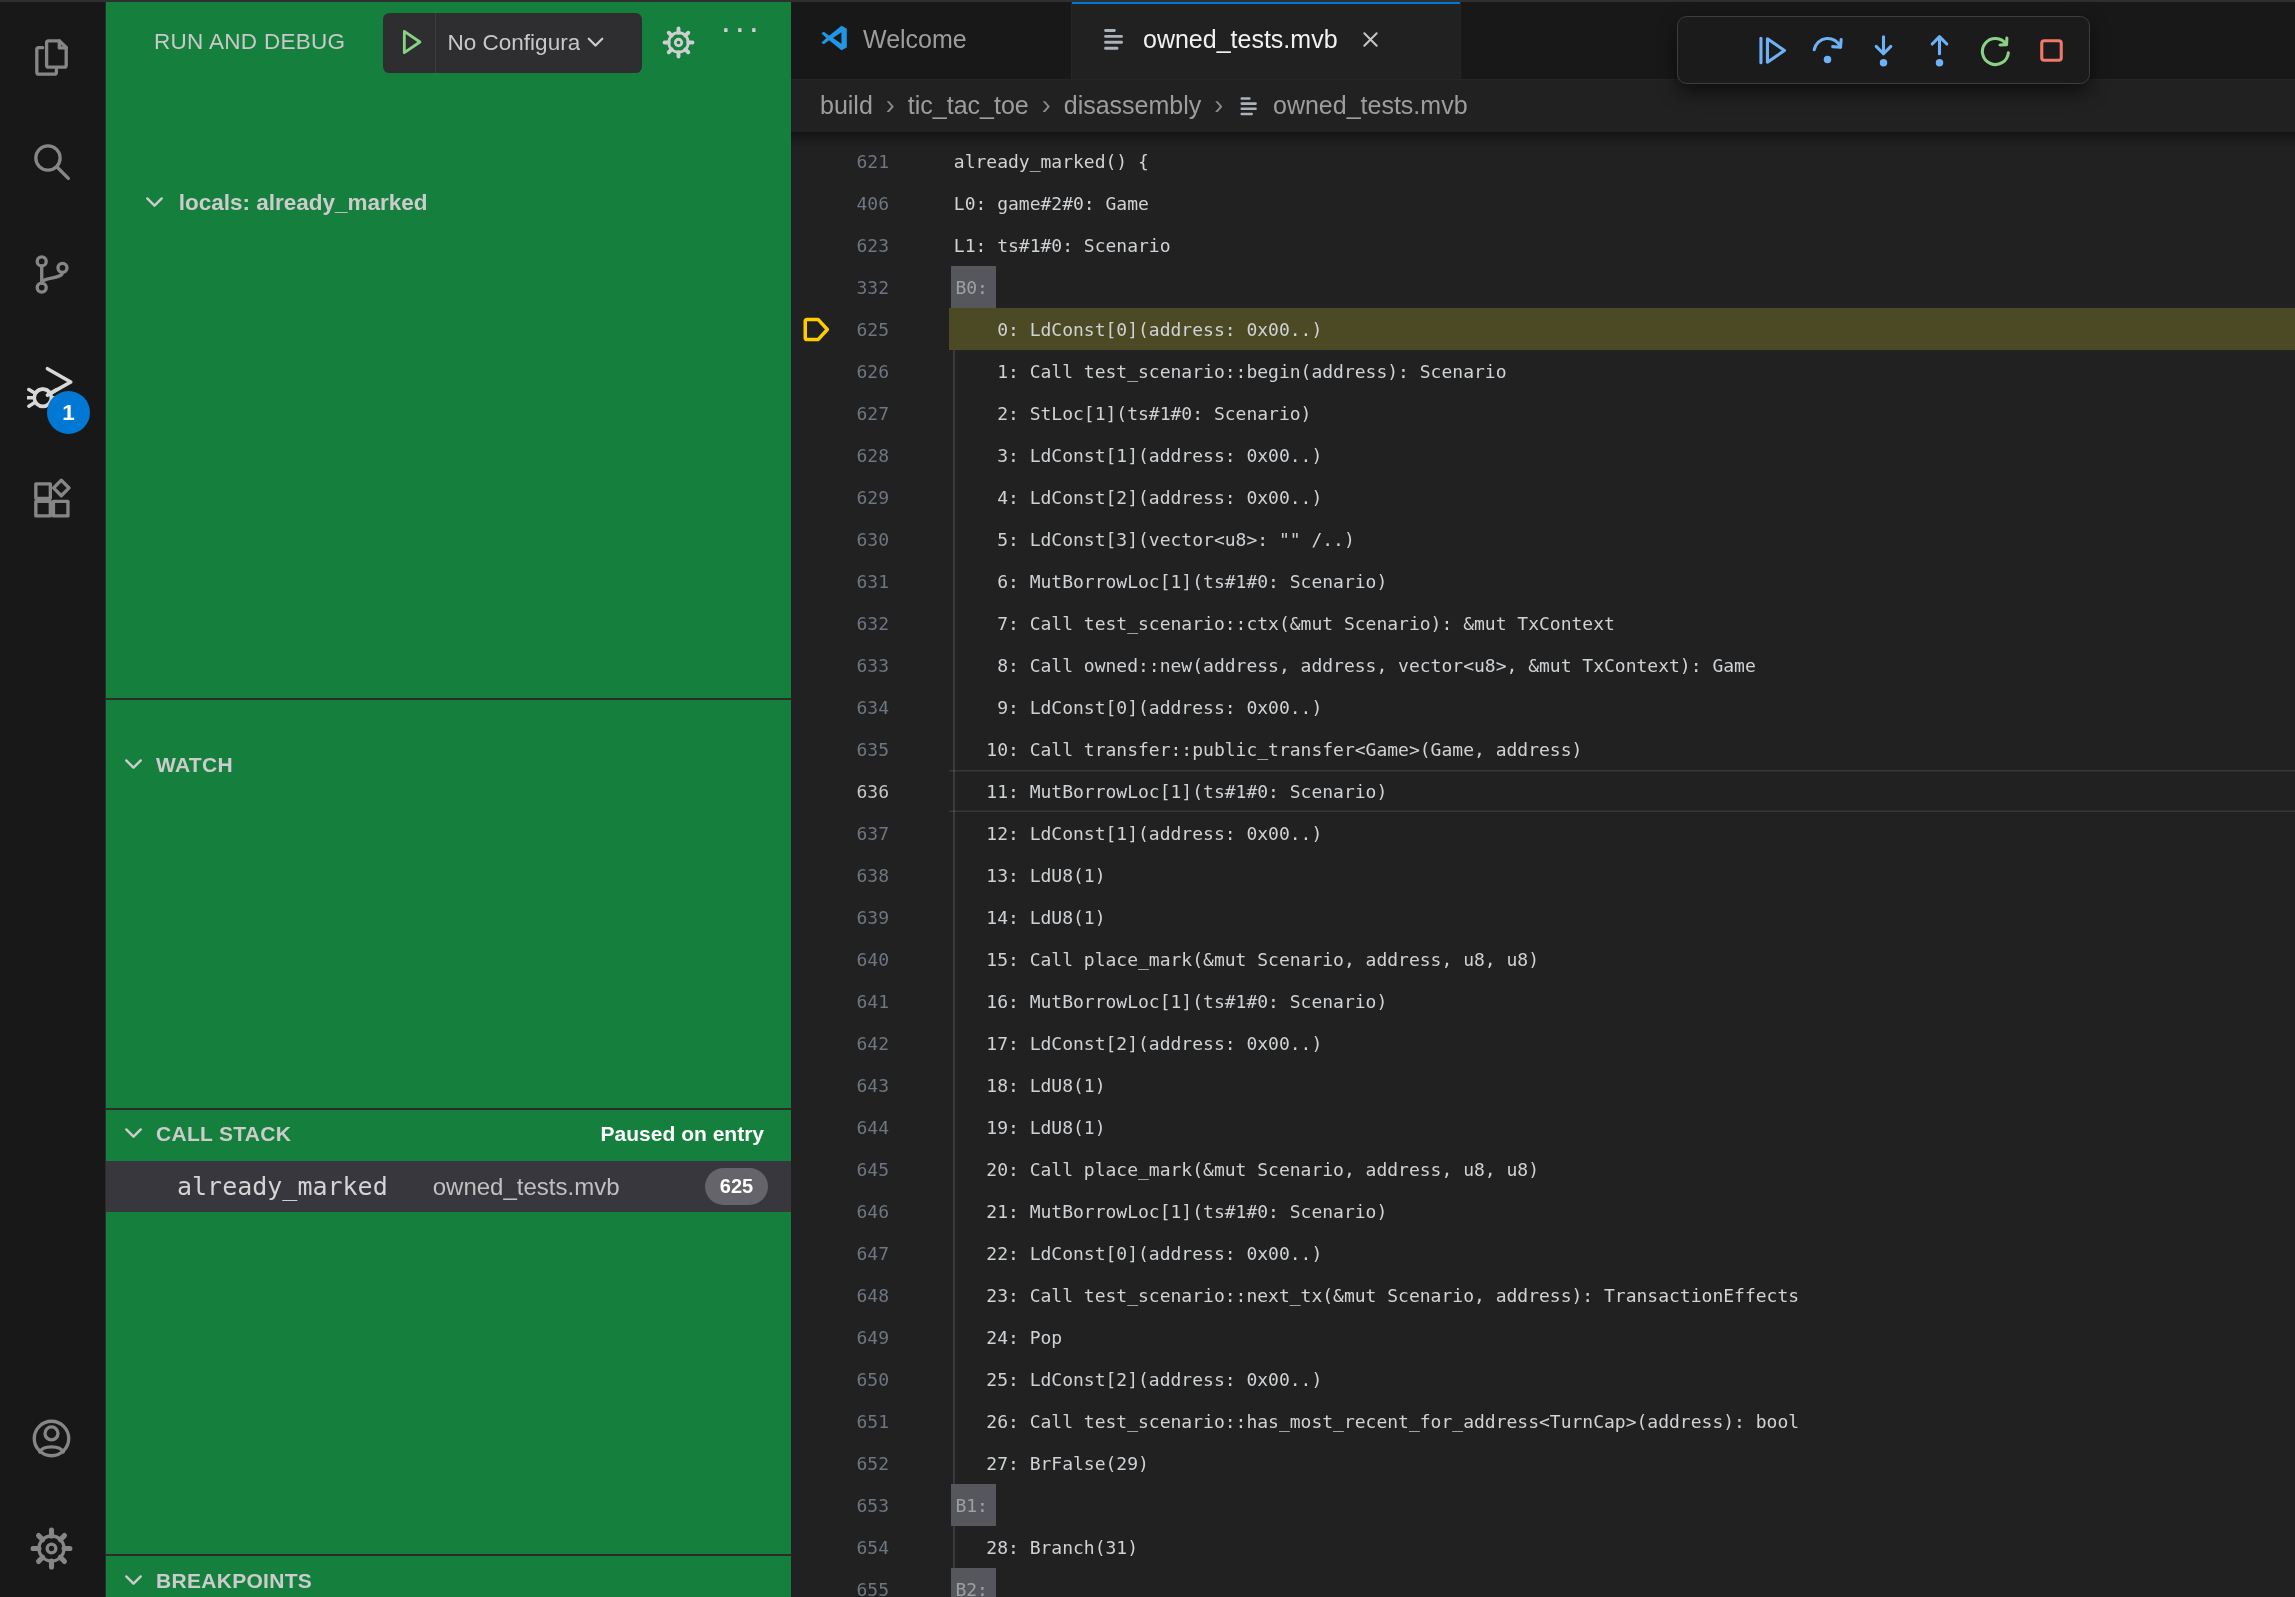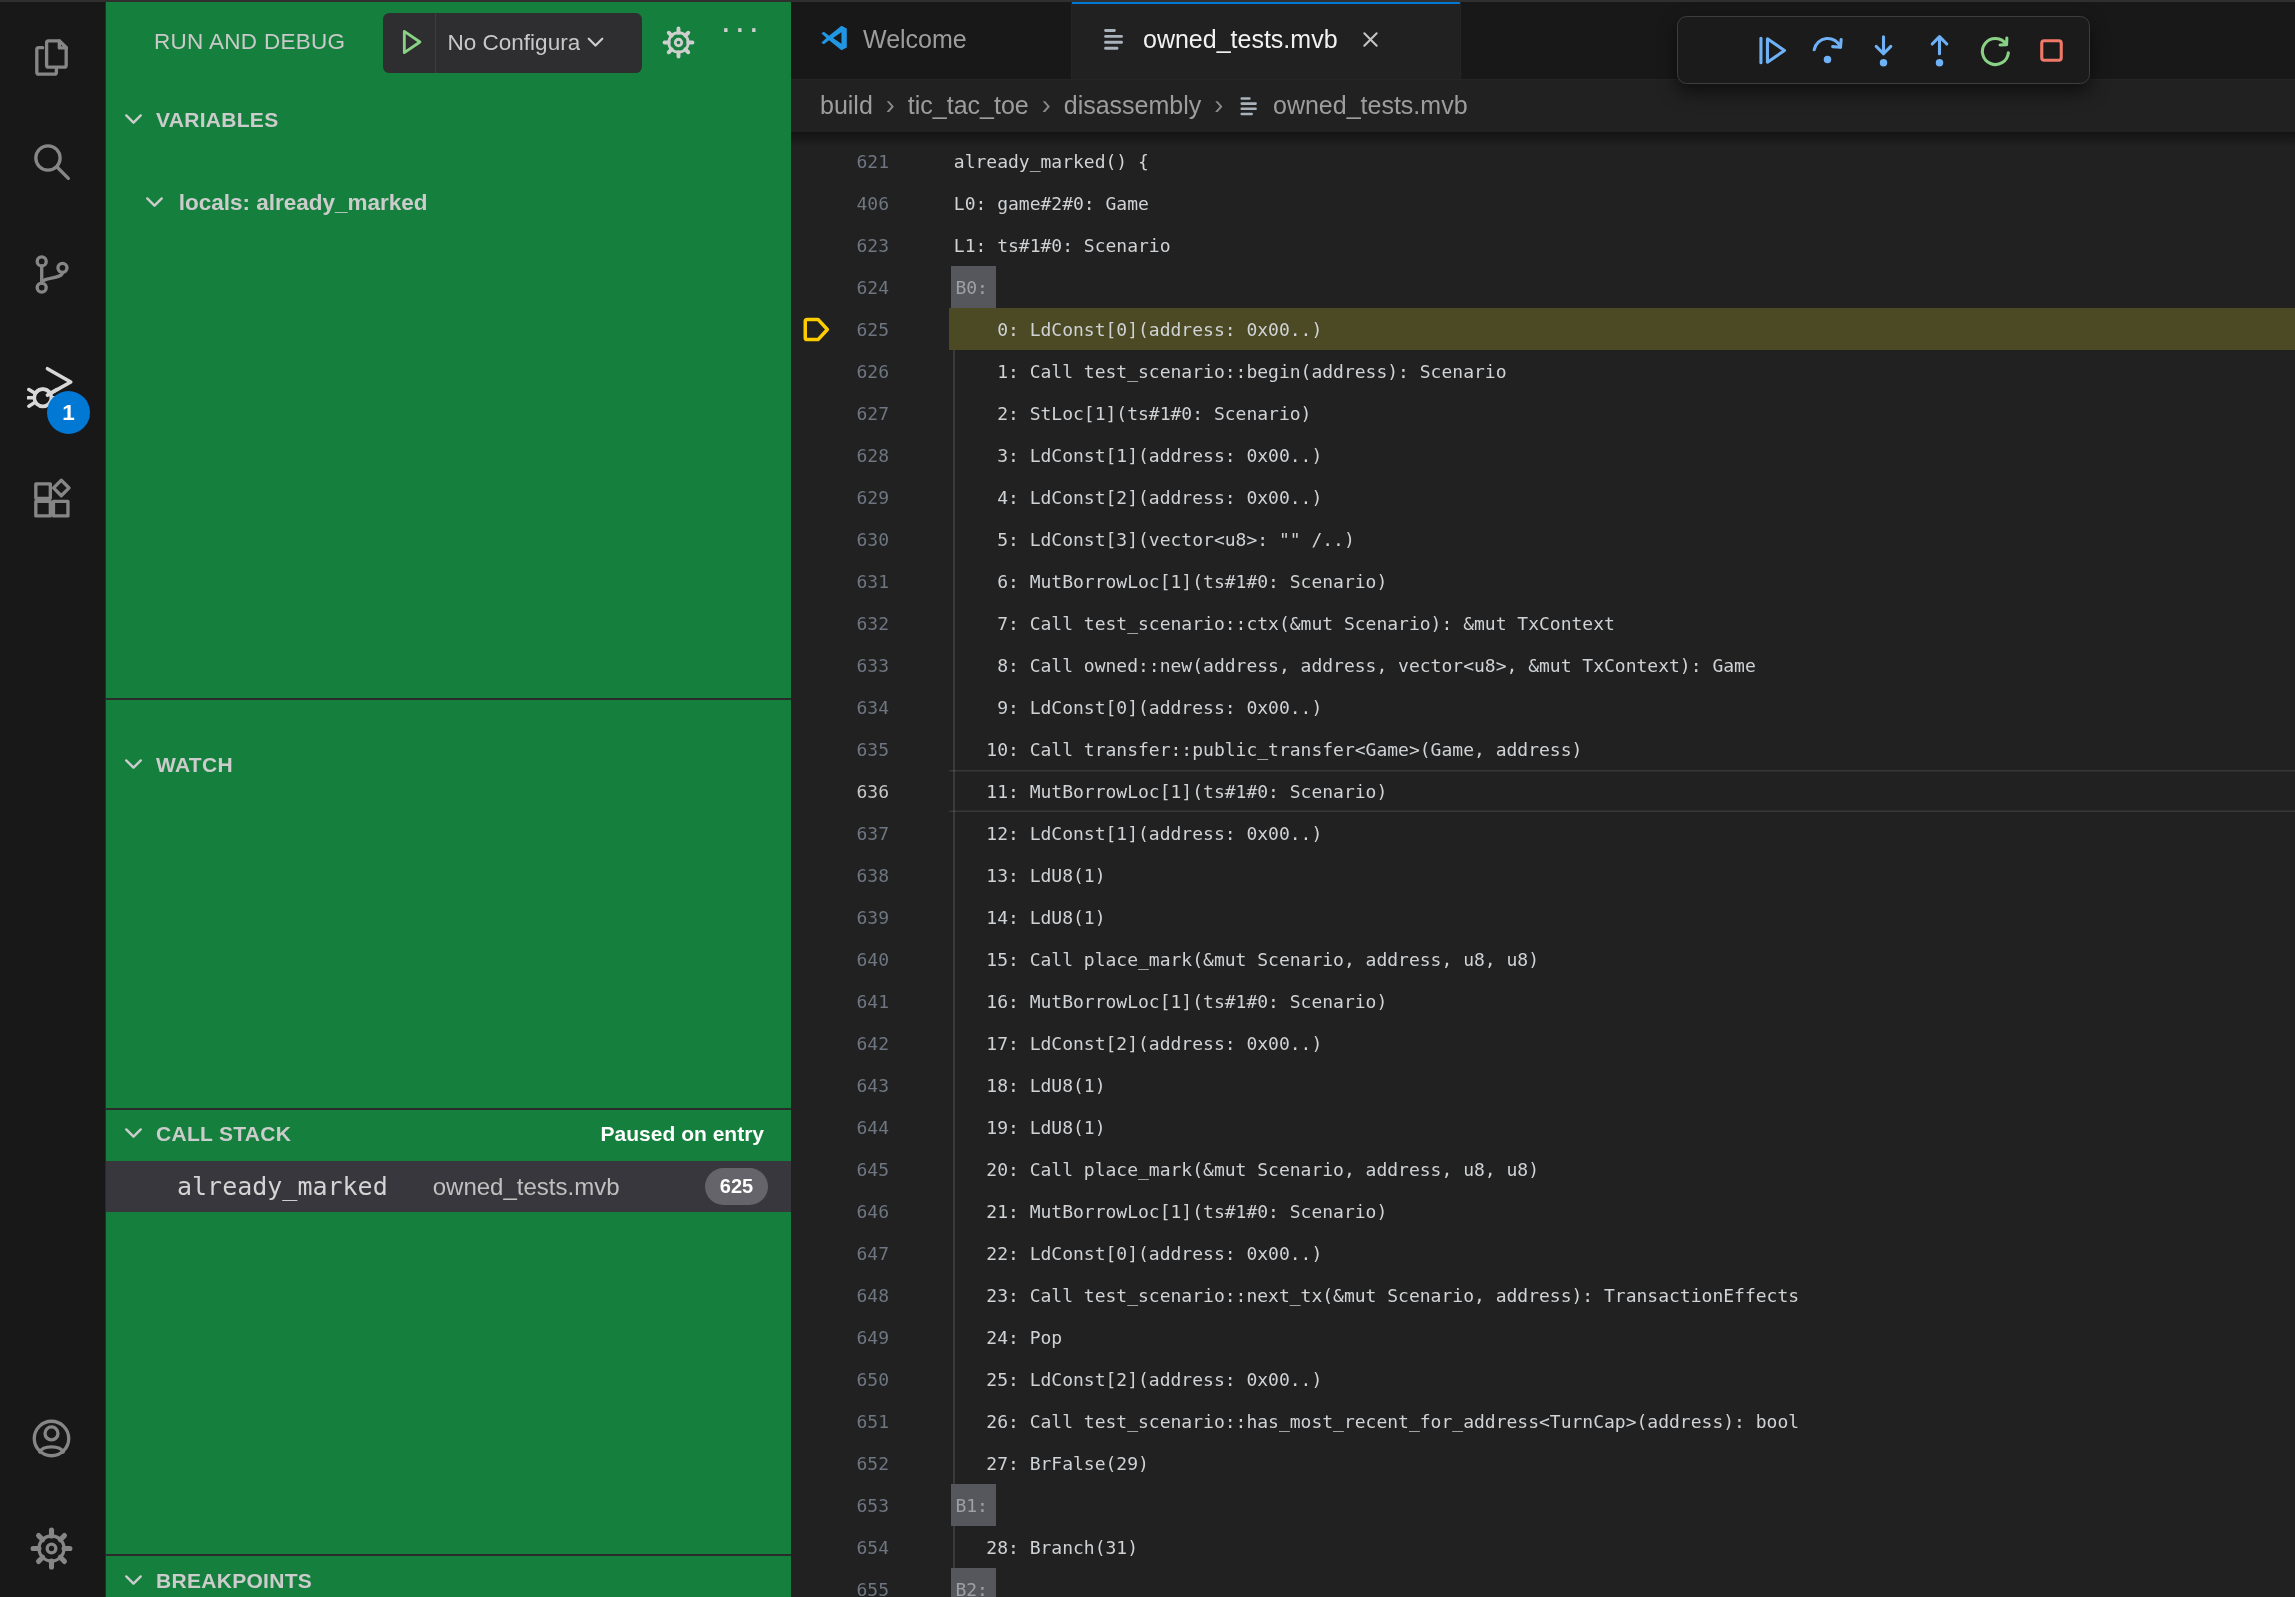--- a/index.html
+++ b/index.html
@@ -190,28 +190,20 @@
   </div>
   <span class="hdr-gear">
     <svg width="39" height="39" viewBox="0 0 24 24" style="stroke:#cfcfcf;fill:none;stroke-width:1.7;stroke-linecap:round;">
       <circle cx="12" cy="12" r="6"></circle>
       <circle cx="12" cy="12" r="2"></circle>
       <path d="M12 6 V3.4 M12 18 V20.6 M6 12 H3.4 M18 12 H20.6 M7.8 7.8 L6 6 M16.2 7.8 L18 6 M7.8 16.2 L6 18 M16.2 16.2 L18 18" stroke-width="2.4"></path>
     </svg>
   </span>
   <span class="hdr-dots">···</span>
 
-  <div class="section-head" style="top:95px;">
-    <span class="chev">
-      <svg width="29" height="29" viewBox="0 0 24 24">
-          <polyline points="6 9.5 12 15.5 18 9.5"></polyline>
-        </svg>
-    </span>
-    <span class="sh-label">VARIABLES</span>
-  </div>
   <div class="locals-row">
     <span class="chev">
       <svg width="29" height="29" viewBox="0 0 24 24">
           <polyline points="6 9.5 12 15.5 18 9.5"></polyline>
         </svg>
     </span>
     <span class="lr-label">locals: already_marked</span>
   </div>
 
   <div class="divider" style="top:698px;"></div>
@@ -326,21 +318,21 @@
         <div class="code-row">
           <div class="gutter">
             <span class="lnum">623</span>
           </div>
           <div class="lcontent">
             <pre>L1: ts#1#0: Scenario</pre>
           </div>
         </div>
         <div class="code-row">
           <div class="gutter">
-            <span class="lnum">624</span>
+            <span class="lnum">332</span>
           </div>
           <div class="lcontent">
             <span class="chip">B0:</span>
           </div>
         </div>
         <div class="code-row debug">
           <div class="gutter">
             <svg class="debug-arrow" width="29" height="31" viewBox="0 0 36 40">
               <path d="M6 7 H20 L32 20 L20 33 H6 Q3.5 33 3.5 30.5 V9.5 Q3.5 7 6 7 Z" fill="none" stroke="#ffcc00" stroke-width="4.5" stroke-linejoin="round"></path>
             </svg>

